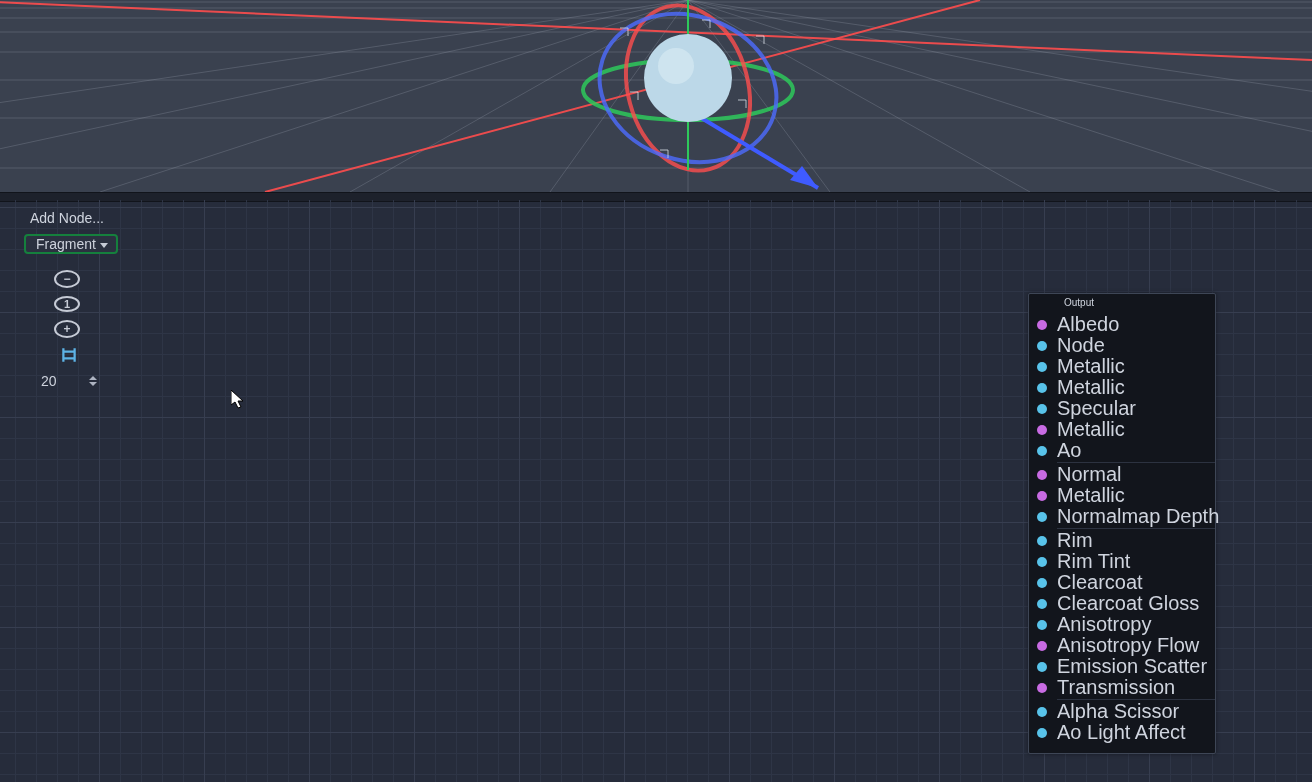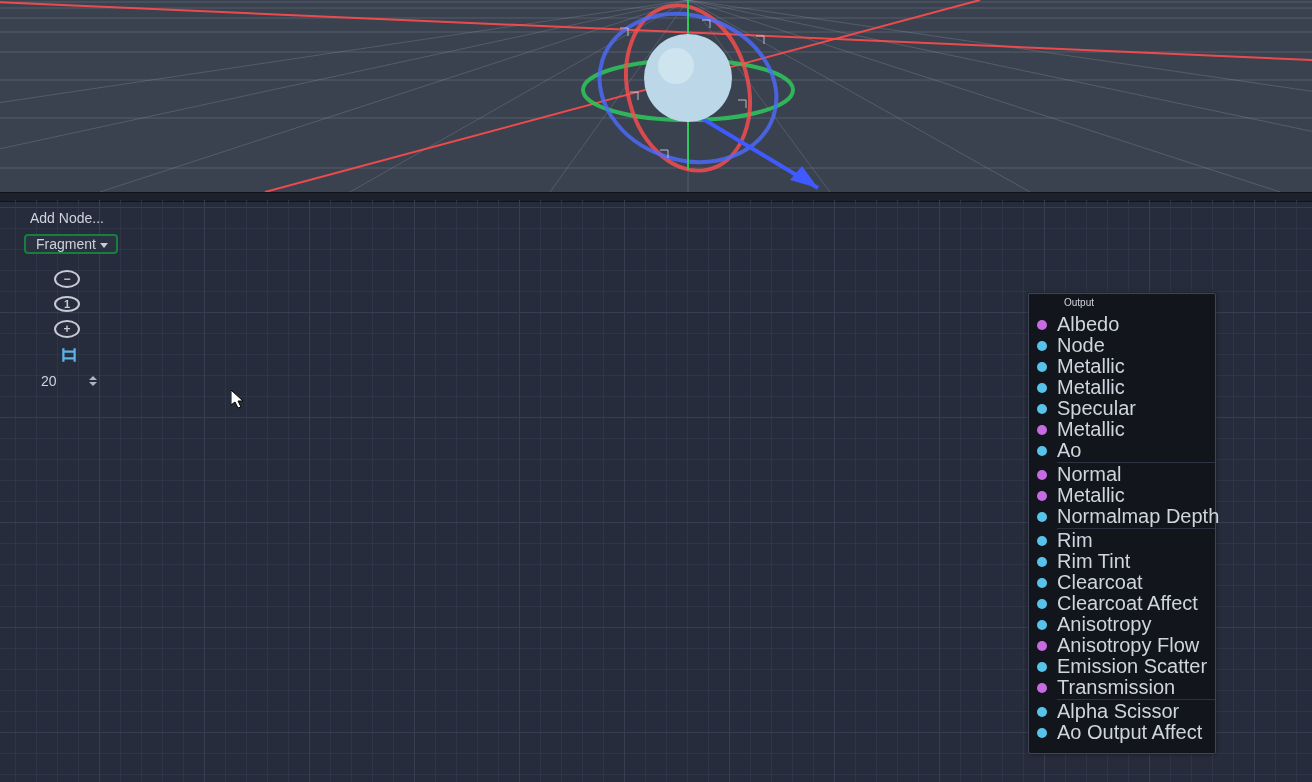--- a/index.html
+++ b/index.html
@@ -359,21 +359,21 @@
       <li>
         <span class="port-dot c-scal"></span>
         <span class="port-label">Rim Tint</span>
       </li>
       <li>
         <span class="port-dot c-scal"></span>
         <span class="port-label">Clearcoat</span>
       </li>
       <li>
         <span class="port-dot c-scal"></span>
-        <span class="port-label">Clearcoat Affect</span>
+        <span class="port-label">Clearcoat Gloss</span>
       </li>
       <li>
         <span class="port-dot c-scal"></span>
         <span class="port-label">Anisotropy</span>
       </li>
       <li>
         <span class="port-dot c-vec"></span>
         <span class="port-label">Anisotropy Flow</span>
       </li>
       <li>
@@ -384,20 +384,20 @@
         <span class="port-dot c-vec"></span>
         <span class="port-label">Transmission</span>
       </li>
       <div class="divider-short"></div>
       <li>
         <span class="port-dot c-scal"></span>
         <span class="port-label">Alpha Scissor</span>
       </li>
       <li>
         <span class="port-dot c-scal"></span>
-        <span class="port-label">Ao Output Affect</span>
+        <span class="port-label">Ao Light Affect</span>
       </li>
     </ul>
 </div>
 
 <svg class="cursor" width="14" height="20">
   <polygon points="0,0 0,15 4,12 7,18 10,17 7,11 12,11" fill="#ffffff" stroke="#000" stroke-width="1"></polygon>
 </svg>
 
 </body></html>

